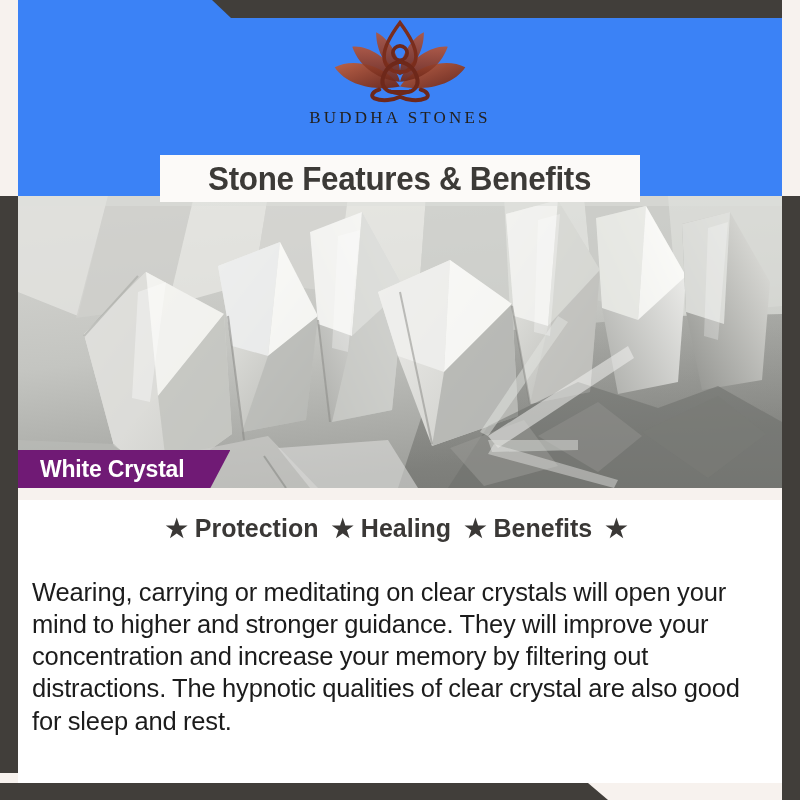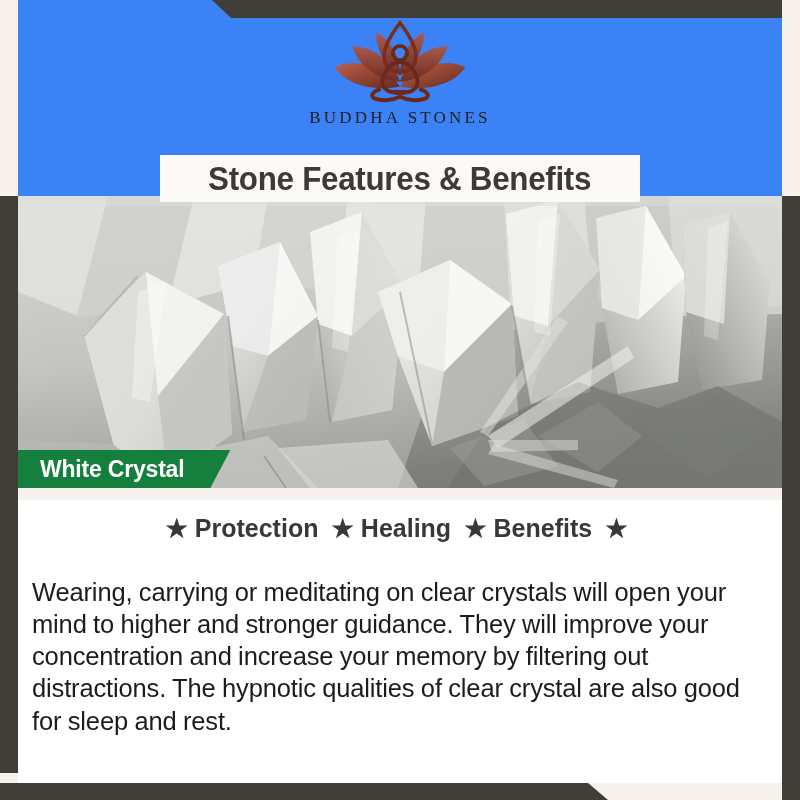--- a/index.html
+++ b/index.html
@@ -161,21 +161,21 @@
     width: 764px;
     height: 292px;
   }
 
   .stone-label {
     position: absolute;
     left: 18px;
     top: 450px;
     height: 38px;
     z-index: 4;
-    background: #15803d;
+    background: #701a75;
     color: #ffffff;
     display: flex;
     align-items: center;
     padding: 0 46px 0 22px;
     clip-path: polygon(0 0, 100% 0, calc(100% - 20px) 100%, 0 100%);
   }
   .stone-label-text {
     font-size: 23px;
     font-weight: bold;
     letter-spacing: -0.2px;

